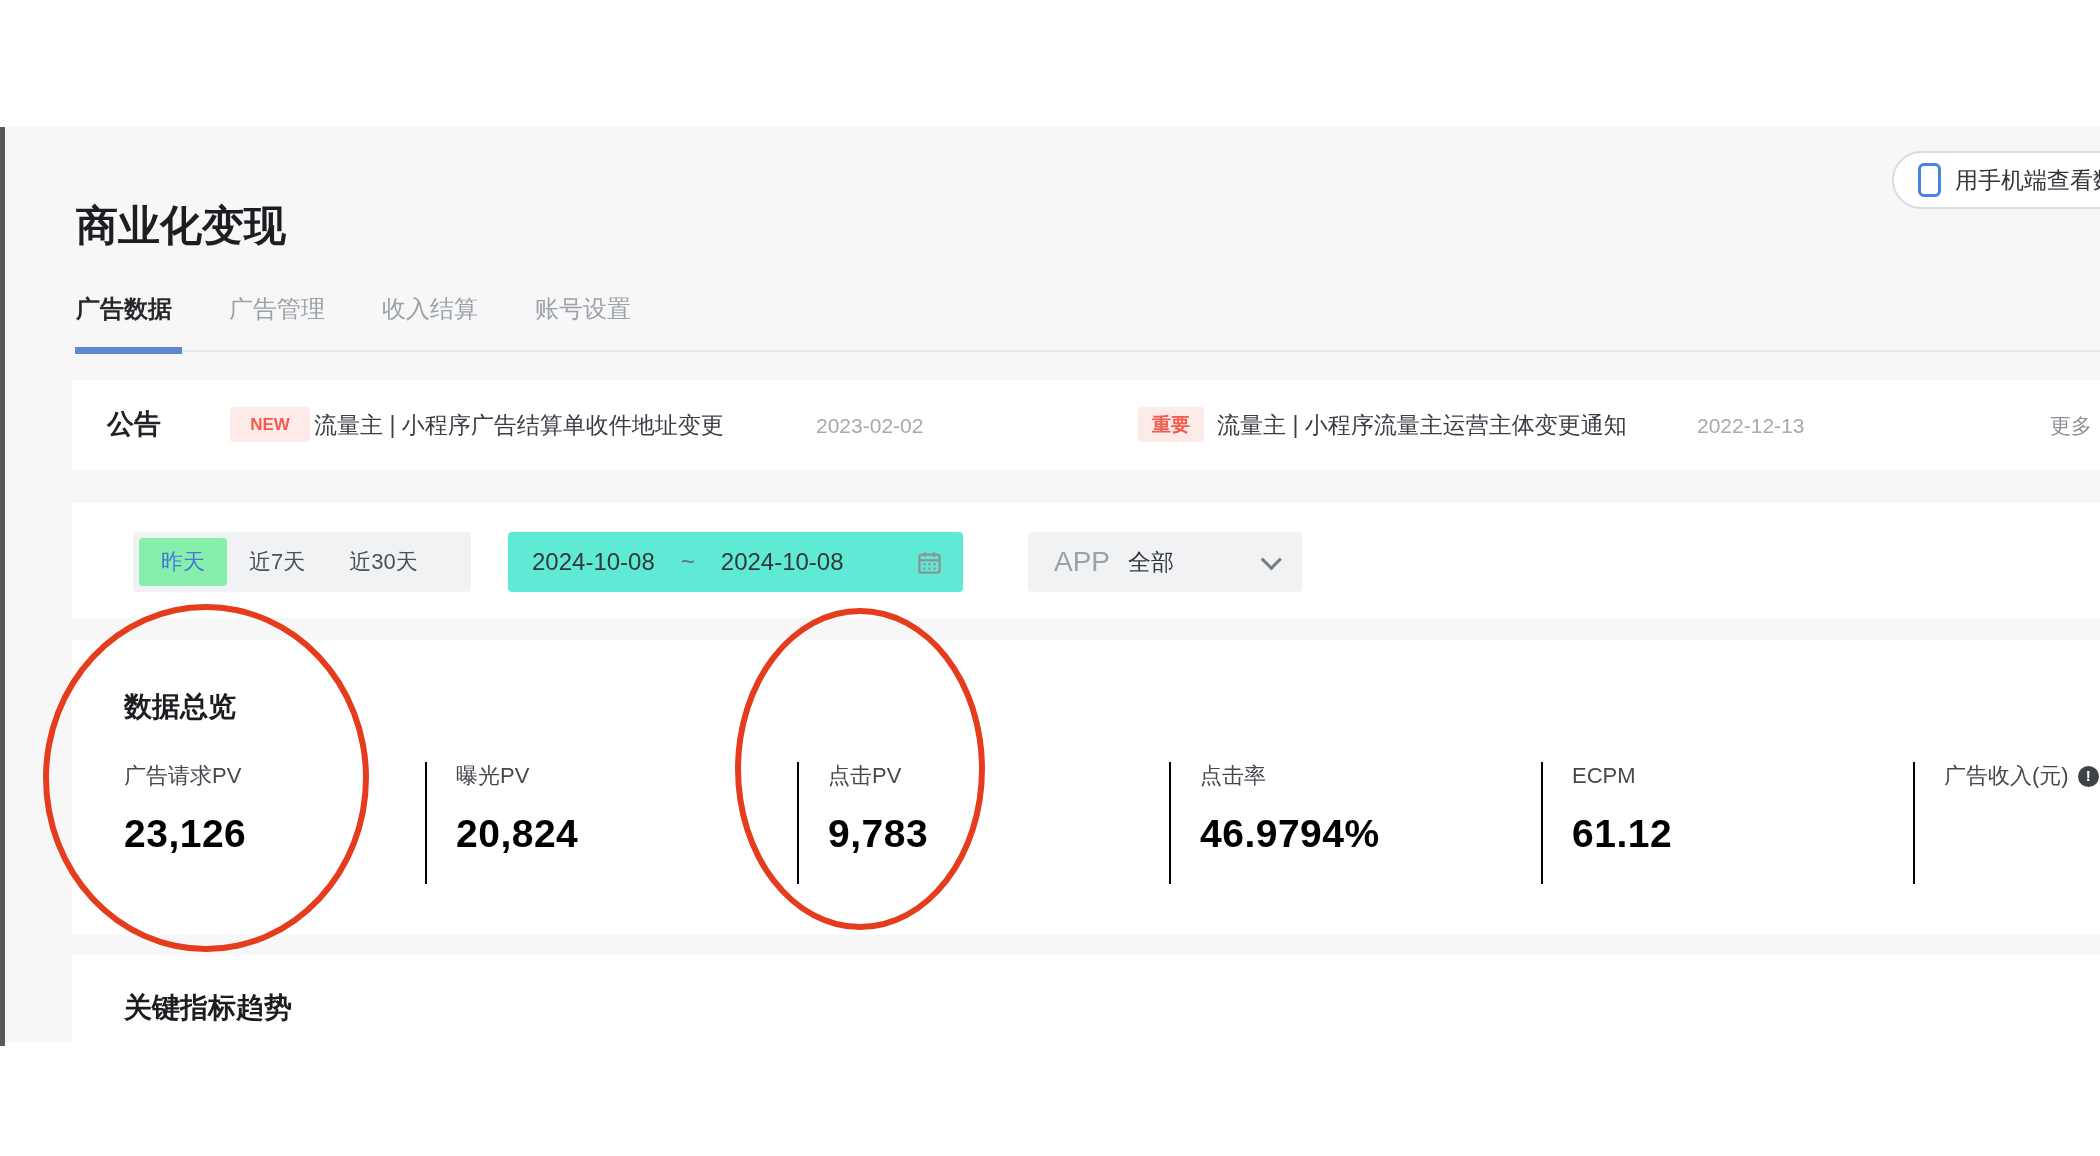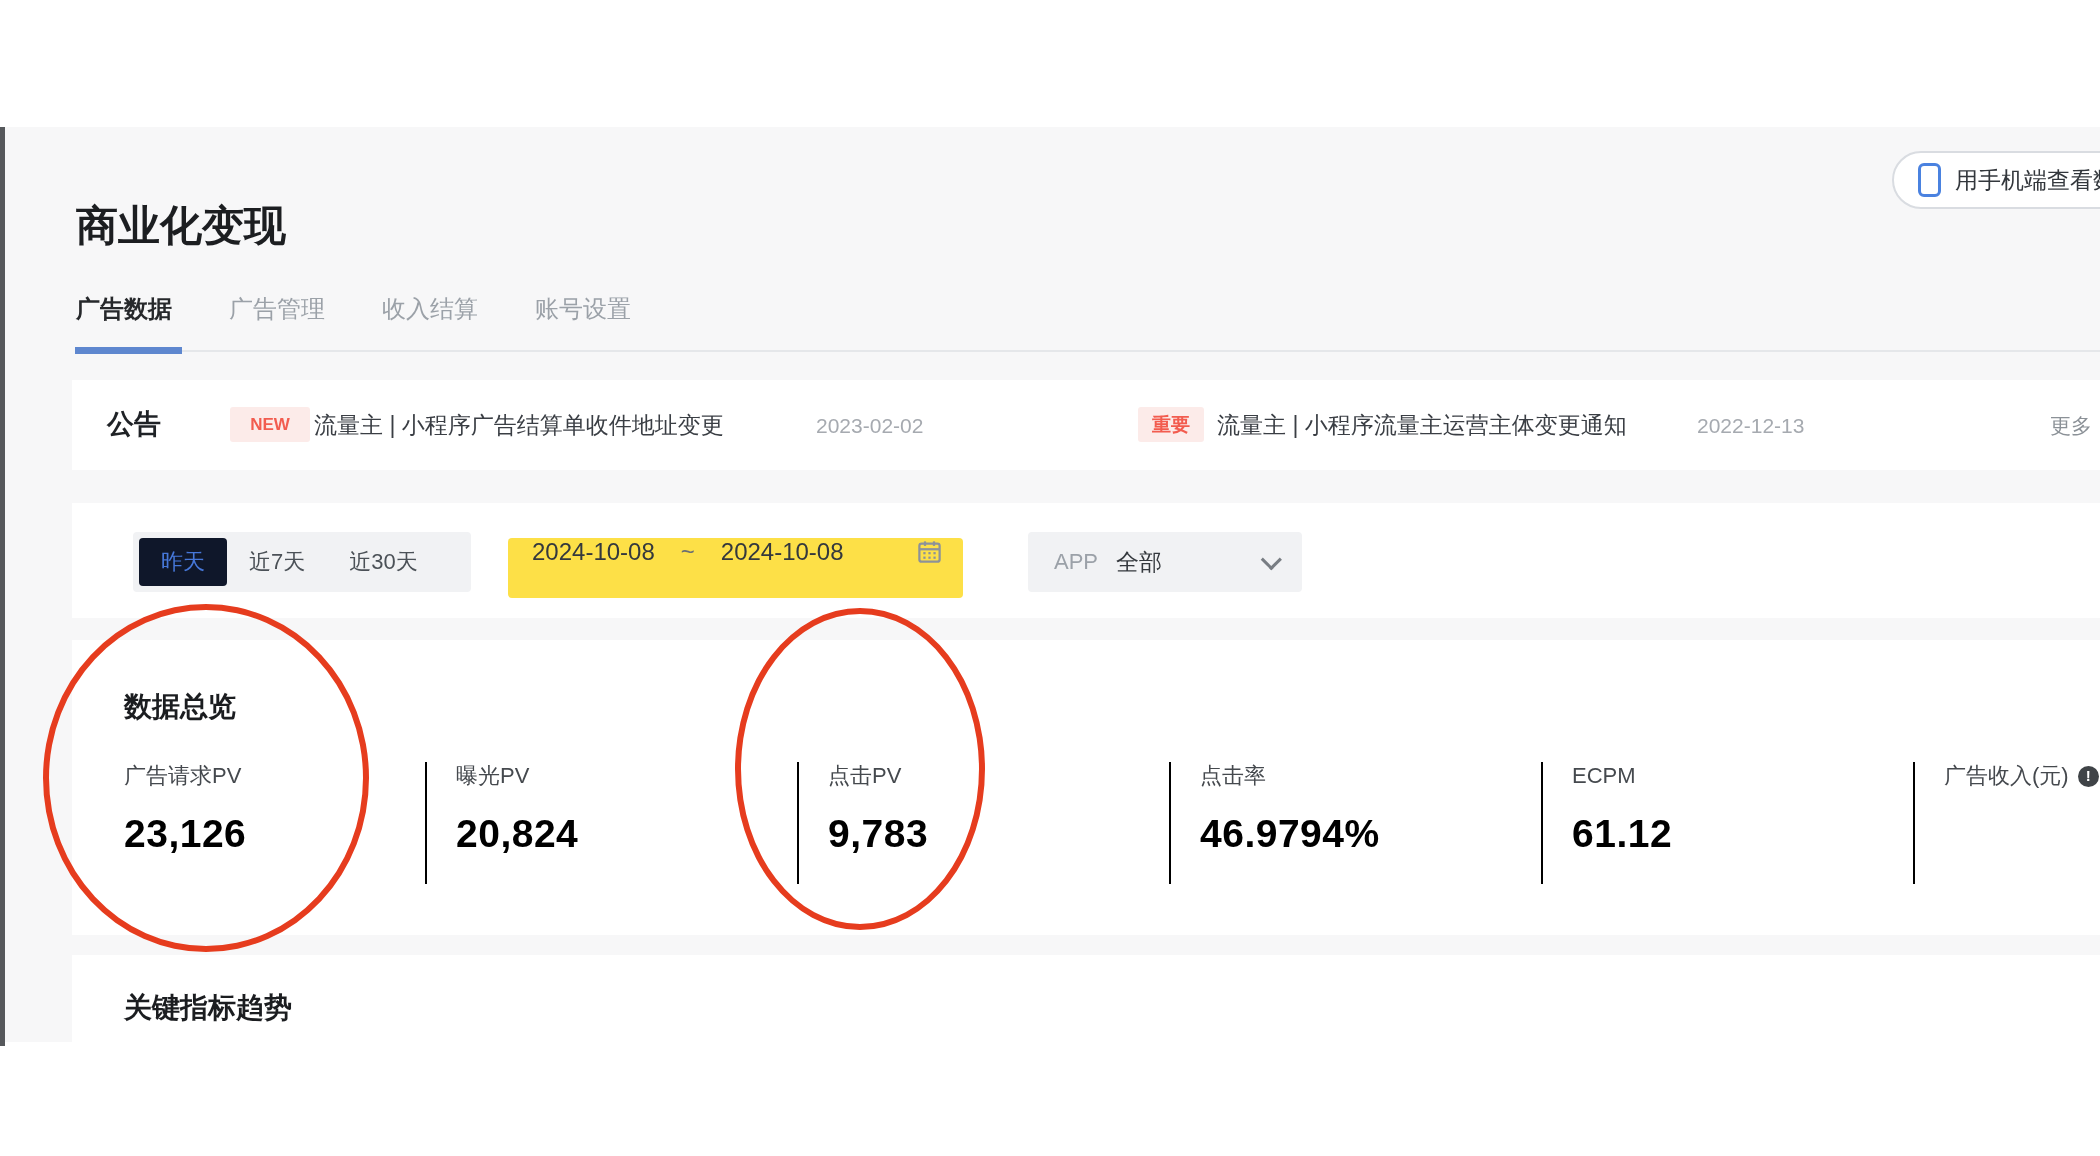--- a/index.html
+++ b/index.html
@@ -35,29 +35,29 @@
   .ann-text.t0{left:242px;}
   .ann-text.t1{left:1145px;}
   .ann-date{position:absolute;top:31px;font-size:21px;color:#a6aab0;line-height:30px;}
   .ann-date.d0{left:744px;}
   .ann-date.d1{left:1625px;}
   .ann-more{position:absolute;left:1978px;top:31px;font-size:21px;color:#8b9197;line-height:30px;cursor:pointer;}
   
   .segmented{position:absolute;left:61px;top:29px;width:338px;height:60px;background:#f1f2f4;border-radius:4px;
     display:flex;align-items:center;padding:0 6px;box-sizing:border-box;}
   .seg-item{font-size:22px;color:#4b5157;padding:0 22px;height:48px;display:flex;align-items:center;cursor:pointer;white-space:nowrap;}
-  .seg-item.selected{background:#0f172a;border-radius:4px;color:#4677d8;}
-  .datebox{position:absolute;left:436px;top:35px;width:455px;height:60px;background:#fde047;border-radius:4px;
-    display:flex;padding:0 20px 0 24px;box-sizing:border-box;cursor:pointer;}
+  .seg-item.selected{background:#86efac;border-radius:4px;color:#4677d8;}
+  .datebox{position:absolute;left:436px;top:29px;width:455px;height:60px;background:#5eead4;border-radius:4px;
+    display:flex;align-items:center;padding:0 20px 0 24px;box-sizing:border-box;cursor:pointer;}
   .datebox .dt{font-size:24px;color:#34383d;white-space:nowrap;}
   .datebox .sep{font-size:24px;color:#6a6e73;margin:0 26px;}
   .cal-icon{margin-left:auto;flex:0 0 auto;display:flex;}
   .appbox{position:absolute;left:956px;top:29px;width:274px;height:60px;background:#f1f2f4;border-radius:4px;
     display:flex;align-items:center;padding:0 26px;box-sizing:border-box;cursor:pointer;}
-  .appbox .app-lbl{font-size:22px;color:#9ba1a8;}
+  .appbox .app-lbl{font-size:28px;color:#9ba1a8;}
   .appbox .app-val{font-size:23px;color:#34383d;margin-left:18px;}
   .chevron-down{margin-left:auto;width:12px;height:12px;border-right:3px solid #787d83;border-bottom:3px solid #787d83;
     transform:rotate(45deg) translateY(-4px);}
   
   .overview-title{position:absolute;left:52px;top:48px;font-size:28px;font-weight:700;color:#1b1d20;}
   .metrics-row{position:absolute;left:0;top:122px;display:flex;}
   .metric-col{width:372px;box-sizing:border-box;padding-left:29px;border-left:2px solid #000000;height:122px;}
   .metric-col.first{width:353px;padding-left:52px;border-left:none;}
   .metric-label{font-size:22px;color:#45494e;line-height:28px;white-space:nowrap;display:flex;align-items:center;}
   .metric-value{margin-top:22px;font-size:39px;font-weight:700;color:#000000;line-height:44px;letter-spacing:0.5px;white-space:nowrap;}

